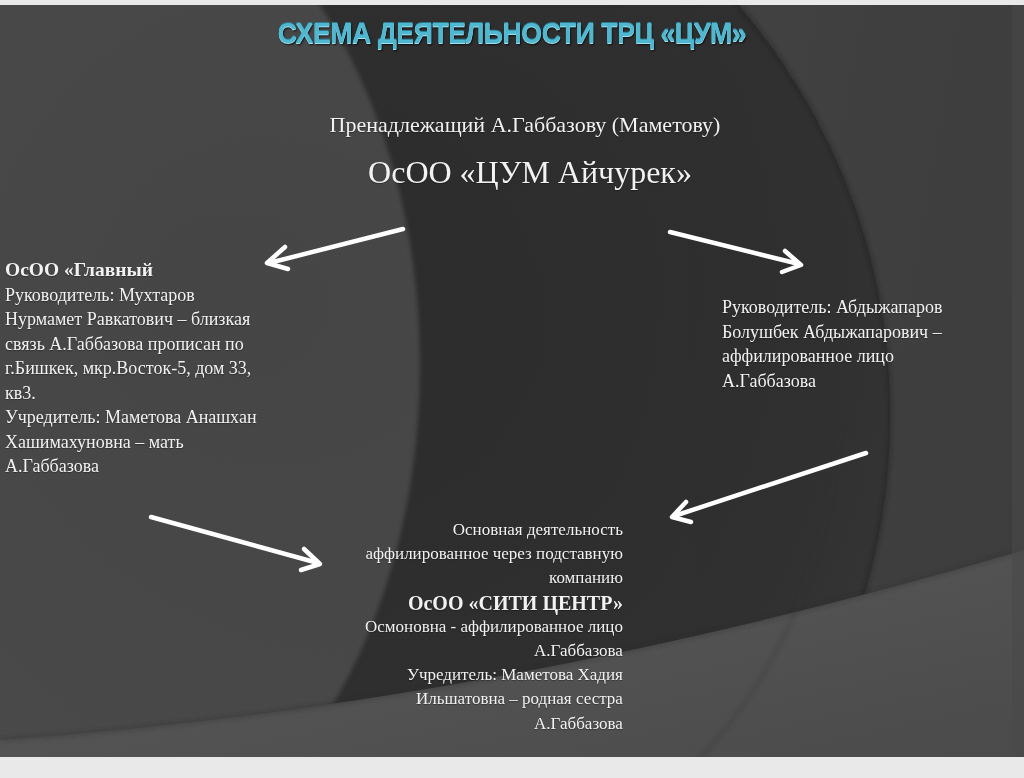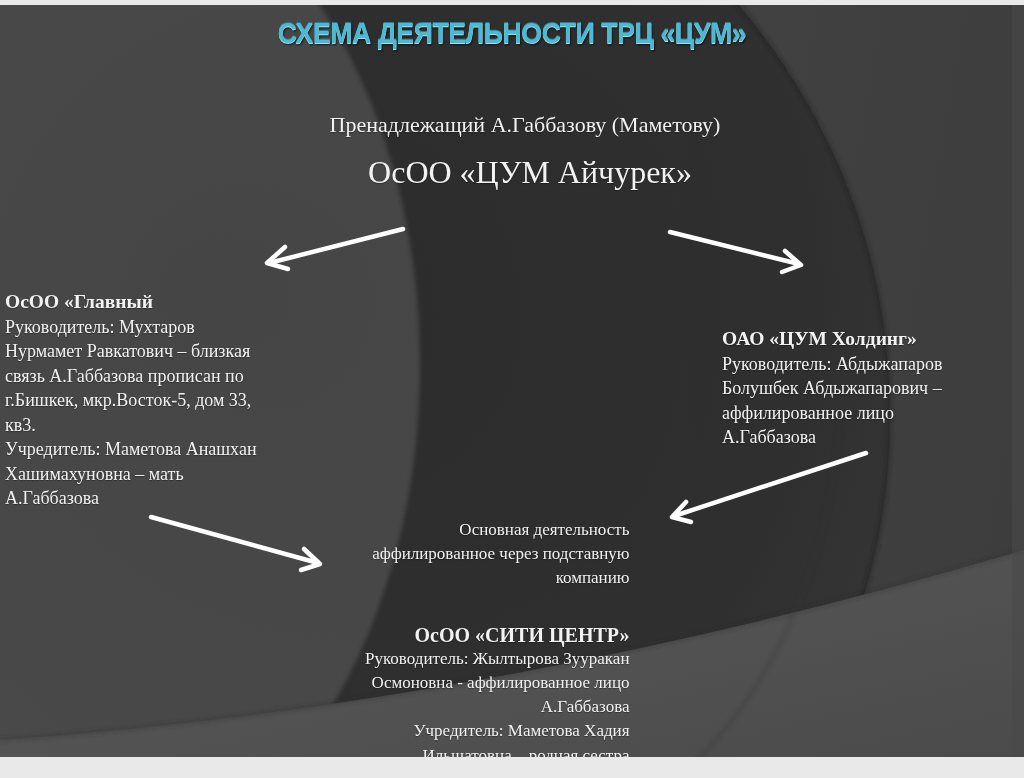--- a/index.html
+++ b/index.html
@@ -47,21 +47,21 @@
         0 0 1px #1e5e6e;
     }
     .text {
       position: absolute;
       font-size: 18px;
       line-height: 24.5px;
       white-space: nowrap;
       text-shadow: 0 1px 1px rgba(0,0,0,0.35);
     }
     .text .line { display: block; }
-    .text .bold { font-weight: bold; font-size: 19.5px; margin-top: 32px; }
+    .text .bold { font-weight: bold; font-size: 19.5px; }
     .owner-note {
       position: absolute;
       left: 0;
       top: 108px;
       width: 1050px;
       text-align: center;
       font-size: 22px;
     }
     .main-company {
       position: absolute;
@@ -133,33 +133,31 @@
     <span class="line">Нурмамет Равкатович – близкая</span>
     <span class="line">связь А.Габбазова прописан по</span>
     <span class="line">г.Бишкек, мкр.Восток-5, дом 33,</span>
     <span class="line">кв3.</span>
     <span class="line">Учредитель: Маметова Анашхан</span>
     <span class="line">Хашимахуновна – мать</span>
     <span class="line">А.Габбазова</span>
   </div>
 
   <div class="text block-holding">
-    <span class="line bold">ОАО «ЦУМ Холдинг»</span>
     <span class="line">Руководитель: Абдыжапаров</span>
     <span class="line">Болушбек Абдыжапарович –</span>
     <span class="line">аффилированное лицо</span>
     <span class="line">А.Габбазова</span>
   </div>
 
   <div class="text block-city">
     <span class="line">Основная деятельность</span>
     <span class="line">аффилированное через подставную</span>
     <span class="line">компанию</span>
     <span class="line bold">ОсОО «СИТИ ЦЕНТР»</span>
-    <span class="line">Руководитель: Жылтырова Зууракан</span>
     <span class="line">Осмоновна - аффилированное лицо</span>
     <span class="line">А.Габбазова</span>
     <span class="line">Учредитель: Маметова Хадия</span>
     <span class="line">Ильшатовна – родная сестра</span>
     <span class="line">А.Габбазова</span>
   </div>
 
   <svg class="arrows" viewBox="0 0 1024 773">
     <g stroke="#ffffff" stroke-width="4.5" stroke-linecap="round" stroke-linejoin="round" fill="none">
 

